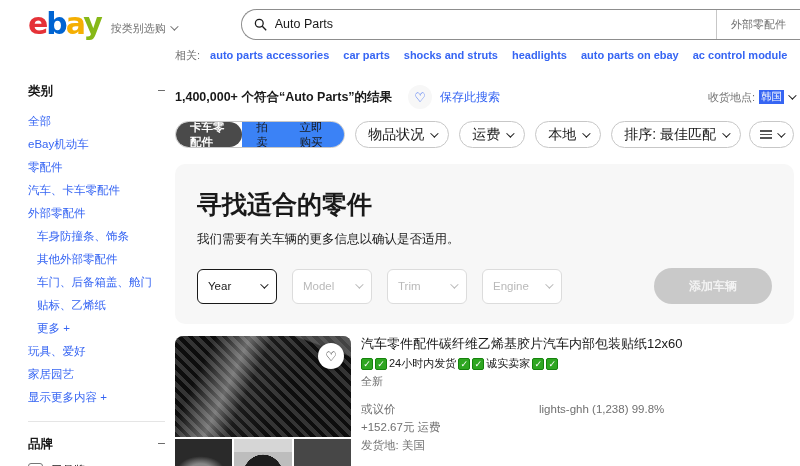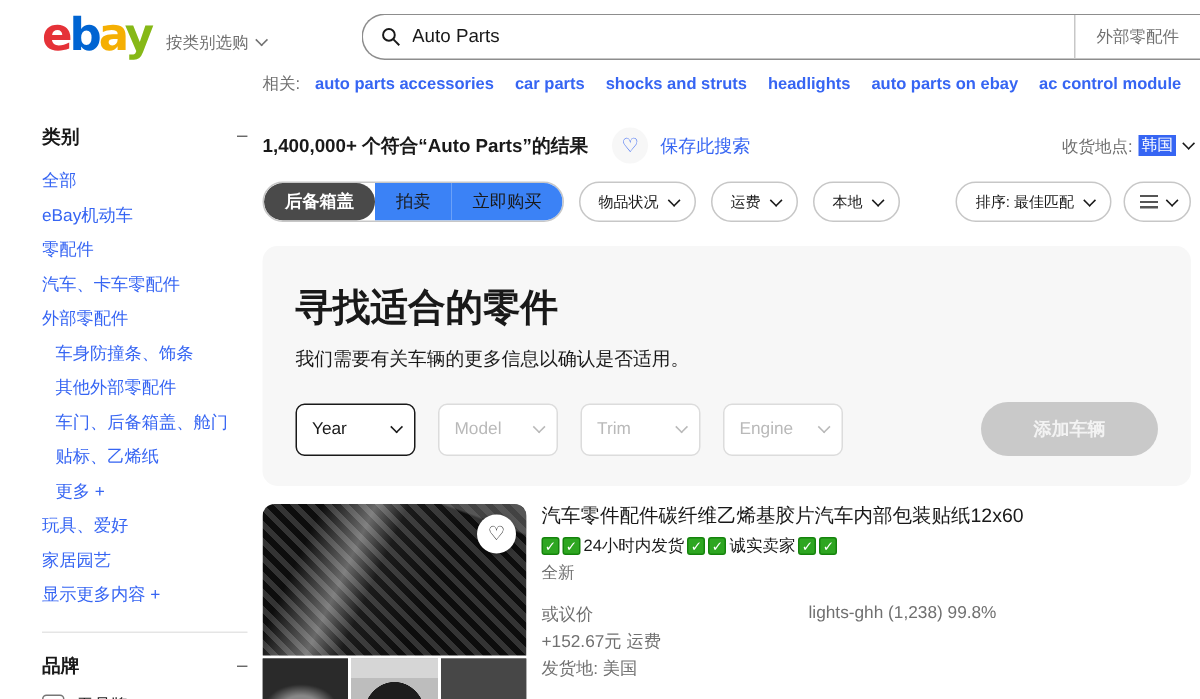--- a/index.html
+++ b/index.html
@@ -50,21 +50,21 @@
   .save-link { color:#3665f3; text-decoration:none; font-size:12px; cursor:pointer;}
   .shipto { margin-left:auto; color:#707070; font-size:11px; display:flex; align-items:center; gap:4px; cursor:pointer;}
   .shipto .loc { background:#3665f3; color:#fff; padding:0 2px; font-size:10.5px;}
 
   
   .pills-row { display:flex; align-items:center; gap:10px; margin-top:12px; }
   .seg { display:flex; border:1px solid #c7c7c7; border-radius:14px; overflow:hidden; height:27px; align-items:stretch;}
   .seg .s { padding:0 14px; display:flex; align-items:center; font-size:11.5px; cursor:pointer; background:#3b82f6;}
   .seg .s.active { background:#4a4a4a; color:#fff; border-radius:14px; font-weight:bold;}
   .pill { border:1px solid #c7c7c7; border-radius:14px; height:27px; padding:0 12px; display:flex; align-items:center;
-      gap:6px; font-size:10px; background:#fff; cursor:pointer; white-space:nowrap;}
+      gap:6px; font-size:14px; background:#fff; cursor:pointer; white-space:nowrap;}
   .pills-right { margin-left:auto; display:flex; align-items:flex-start; gap:8px;}
   .viewbtn { border:1px solid #c7c7c7; border-radius:14px; height:27px; padding:0 10px; display:flex; align-items:center; gap:5px; cursor:pointer;}
   .bars { width:12px; height:9px; background:linear-gradient(#555 0 1.5px,transparent 1.5px 3.7px,#555 3.7px 5.2px,transparent 5.2px 7.4px,#555 7.4px 9px);}
 
   
   .banner { background:#f7f7f7; border-radius:10px; margin-top:16px; padding:24px 22px 20px 22px; }
   .banner h2 { font-size:25px; font-weight:bold; }
   .banner p { font-size:12.5px; margin-top:10px; color:#191919;}
   .dd-row { display:flex; align-items:center; gap:15px; margin-top:20px; }
   .dd { width:80px; height:35px; border:1px solid #191919; border-radius:6px; background:#fff; display:flex;
@@ -166,21 +166,21 @@
       <a class="save-link">保存此搜索</a>
       <div class="shipto">
         <span>收货地点:</span>
         <span class="loc">韩国</span>
         <span class="chev dark"></span>
       </div>
     </div>
 
     <div class="pills-row">
       <div class="seg">
-        <span class="s active">后备箱盖</span>
+        <span class="s active">卡车零配件</span>
         <span class="s">拍卖</span>
         <span class="s">立即购买</span>
       </div>
       <div class="pill">
         <span>物品状况</span>
           <span class="chev dark"></span>
       </div>
       <div class="pill">
         <span>运费</span>
           <span class="chev dark"></span>

